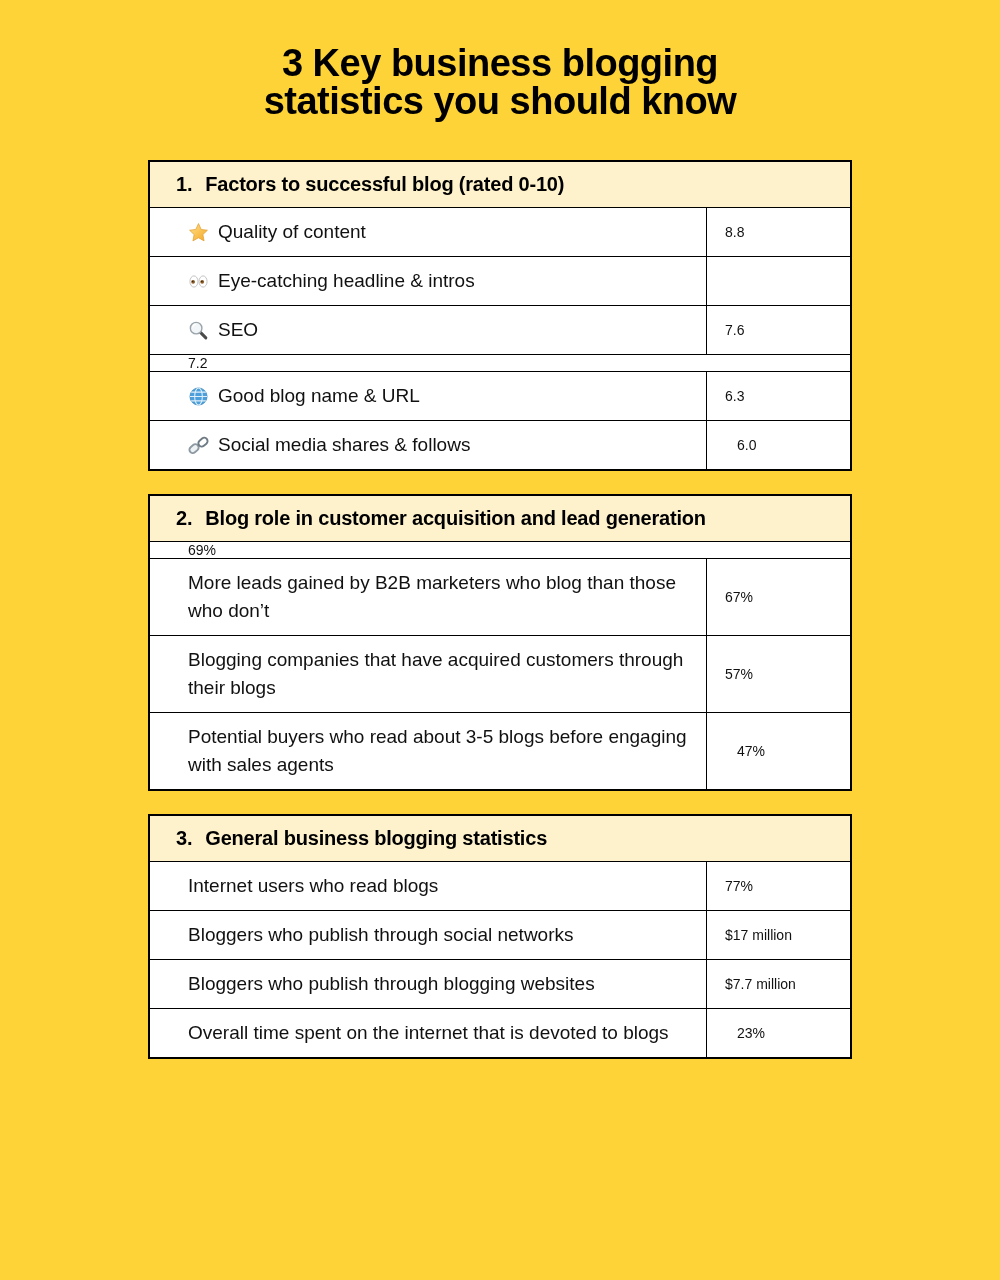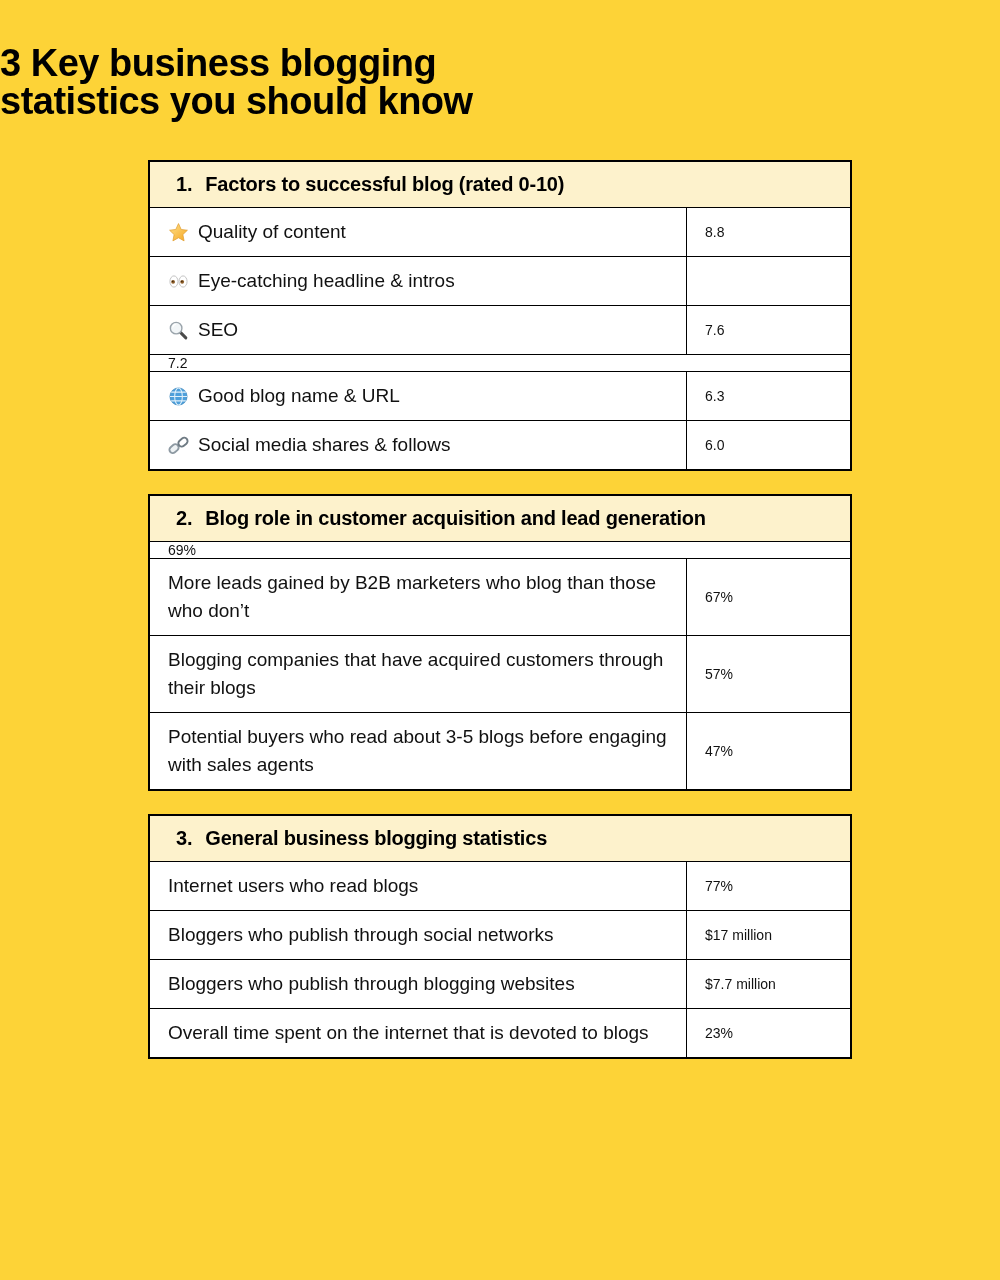--- a/index.html
+++ b/index.html
@@ -6,20 +6,21 @@
   html, body {
     width: 1000px; height: 1280px;
     background: #FDD337;
     font-family: "Liberation Sans", sans-serif;
     color: #111;
     overflow: hidden;
   }
   .page { width: 1000px; height: 1280px; padding-top: 44px; }
 
   .title {
+    text-align: center;
     font-size: 38px;
     line-height: 38px;
     font-weight: 700;
     color: #000;
     letter-spacing: -0.5px;
     margin-bottom: 40px;
   }
 
   .stat-table {
     width: 704px;
@@ -35,22 +36,22 @@
     display: flex;
     align-items: center;
     padding-left: 26px;
     font-size: 20px;
     font-weight: 700;
     color: #000;
     letter-spacing: -0.2px;
   }
   .thead .tnum { margin-right: 13px; }
 
-  .trow { display: flex; border-bottom: 1.4px solid #000; }
-  .trow:last-child { border-bottom: none; }
+  .trow { display: flex; border-bottom: 1.4px solid #000; padding-left: 20px; }
+  .trow:last-child { border-bottom: none; gap: 12px; }
 
   .cell-label {
     flex: 0 0 537px;
     border-right: 1.4px solid #000;
     padding: 10px 16px 10px 18px;
     font-size: 19px;
     line-height: 28px;
     display: flex;
     align-items: center;
   }

